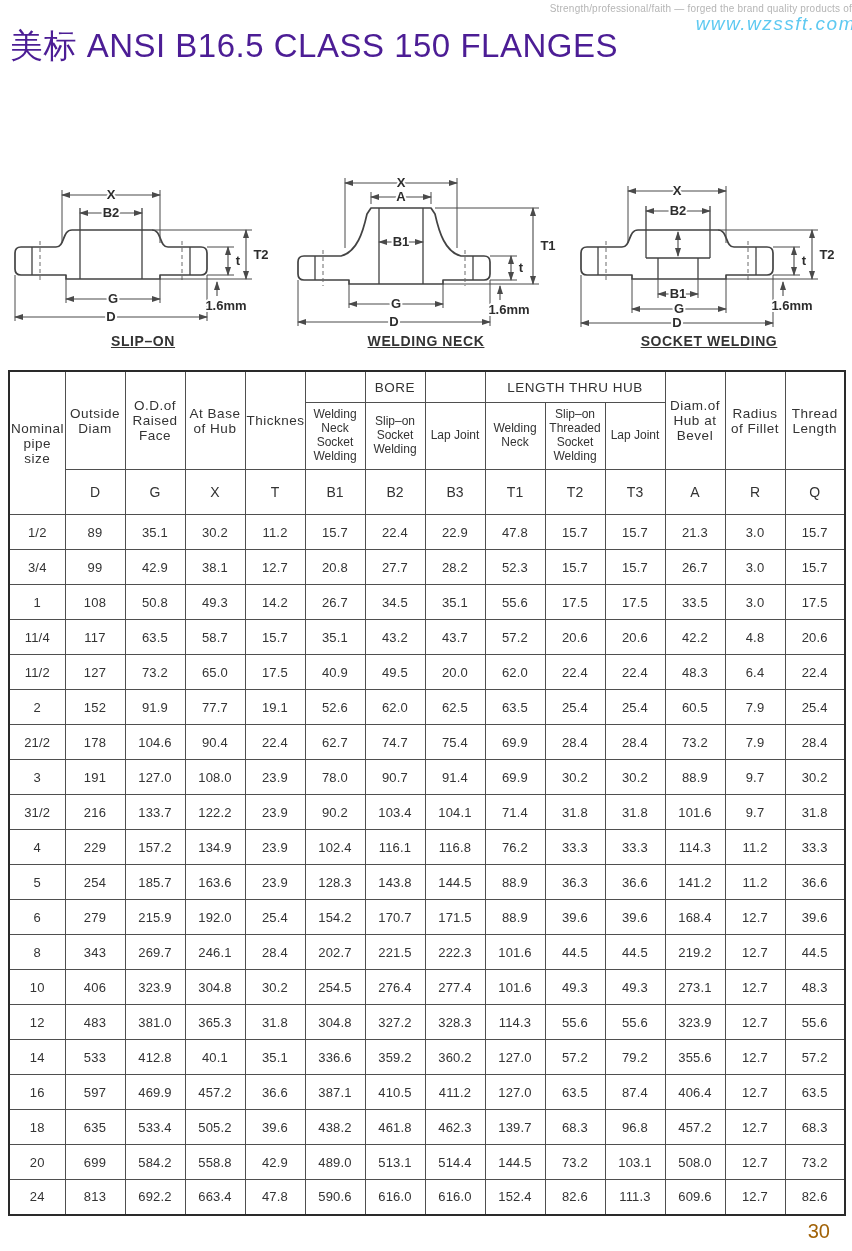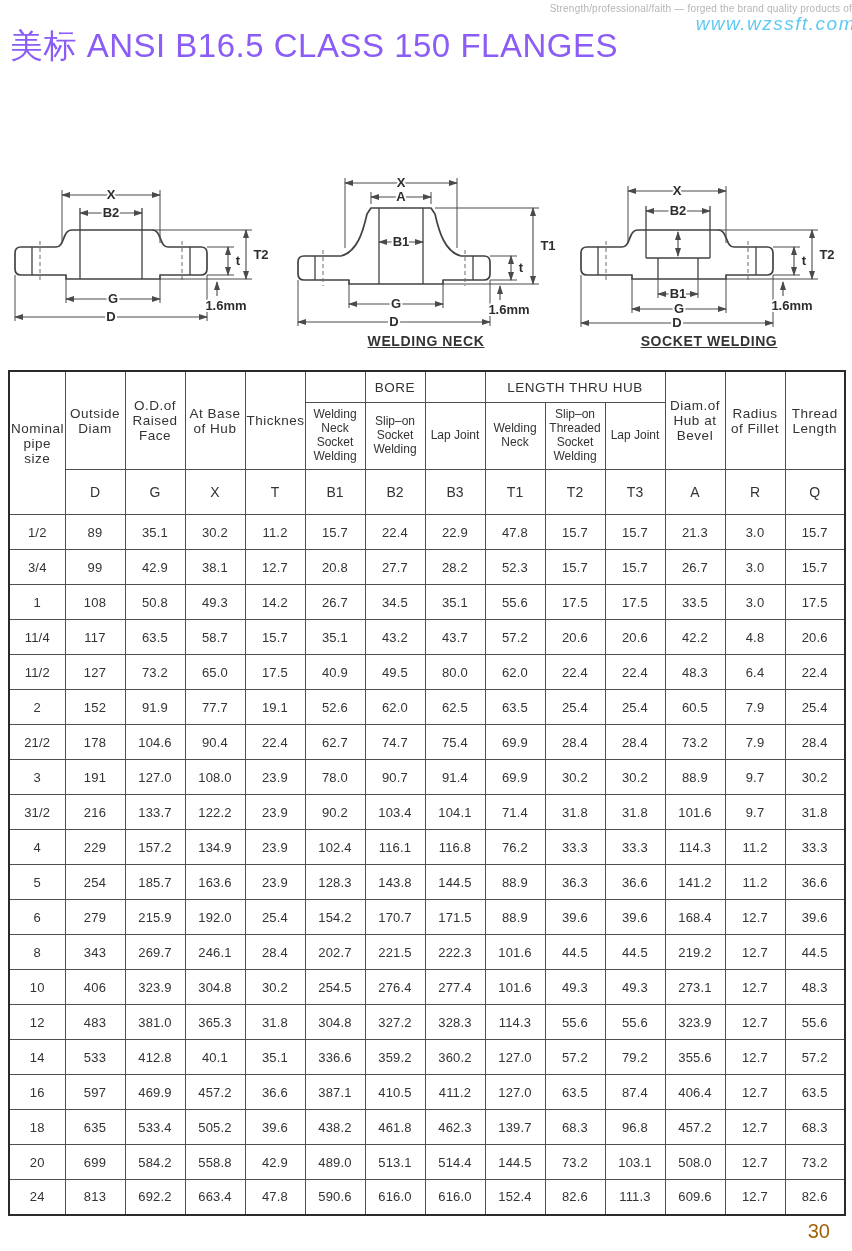--- a/index.html
+++ b/index.html
@@ -6,21 +6,21 @@
   .page{position:relative;width:852px;height:1251px;background:#ffffff;margin:0 auto;
         font-family:"Liberation Sans",sans-serif;overflow:hidden;}
 
   
   .tagline{position:absolute;top:3px;right:0;font-size:10px;color:#b5b5b5;letter-spacing:.2px;white-space:nowrap;}
   .website{position:absolute;top:13px;right:-4px;font-size:19px;font-style:italic;color:#5ec9f1;
            letter-spacing:1.5px;white-space:nowrap;}
 
   
   .title{position:absolute;left:10px;top:24px;margin:0;font-size:33px;font-weight:normal;
-         color:#8b5cf6;letter-spacing:.5px;white-space:nowrap;}
+         color:#4c1d95;letter-spacing:.5px;white-space:nowrap;}
 
   
   .figures{position:absolute;top:168px;left:0;width:852px;display:flex;justify-content:space-between;
            padding:0 2px;box-sizing:border-box;}
   .figure{width:282px;text-align:center;}
   .figure svg{display:block;}
   .caption{margin-top:0;font-size:14px;font-weight:bold;letter-spacing:.6px;color:#333;
            text-decoration:underline;}
   .out{stroke:#434343;stroke-width:1.7;fill:none;stroke-linejoin:round;}
   .inl{stroke:#434343;stroke-width:1.3;fill:none;}
@@ -78,20 +78,21 @@
           <text class="lab" x="111" y="135">G</text>
         <path class="dim" d="M13,149 H205"></path>
           <text class="lab" x="109" y="153">D</text>
         <path class="dim" d="M226,79 V107"></path>
           <text class="lab" x="236" y="97">t</text>
         <path class="dim" d="M244,62 V111"></path>
           <text class="lab" x="259" y="91">T2</text>
         <path class="dim1" d="M215,128 V114"></path>
           <text class="lab" x="224" y="142">1.6mm</text>
       </svg>
+      <div class="caption">SLIP–ON</div>
     </div>
 
     <div class="figure">
       <svg width="282" height="165" viewBox="0 0 282 165">
         <path class="out" d="M13,106 V94 Q13,88 19,88 H56 C72,84 78,64 82,46 L86,40 H146 L150,46 C154,64 160,84 176,88 H199 Q205,88 205,94 V106 Q205,112 199,112 H158 V116 H64 V112 H19 Q13,112 13,106 Z"></path>
         <path class="inl" d="M30,88 V112 M188,88 V112 M94,40 V116 M138,40 V116"></path>
         <path class="cl" d="M38,82 V118 M180,82 V118"></path>
         <path class="ext" d="M60,80 V10 M172,80 V10 M86,36 V24 M146,36 V24 M64,116 V140 M158,116 V140 M13,112 V158 M205,112 V158 M205,88 H232 M205,112 H232 M150,40 H254 M158,116 H254"></path>
         <path class="dim" d="M60,15 H172"></path>
           <text class="lab" x="116" y="19">X</text>
@@ -263,21 +264,21 @@
       <td>20.6</td>
     </tr>
         <tr>
       <td>11/2</td>
       <td>127</td>
       <td>73.2</td>
       <td>65.0</td>
       <td>17.5</td>
       <td>40.9</td>
       <td>49.5</td>
-      <td>80.0</td>
+      <td>20.0</td>
       <td>62.0</td>
       <td>22.4</td>
       <td>22.4</td>
       <td>48.3</td>
       <td>6.4</td>
       <td>22.4</td>
     </tr>
         <tr>
       <td>2</td>
       <td>152</td>

